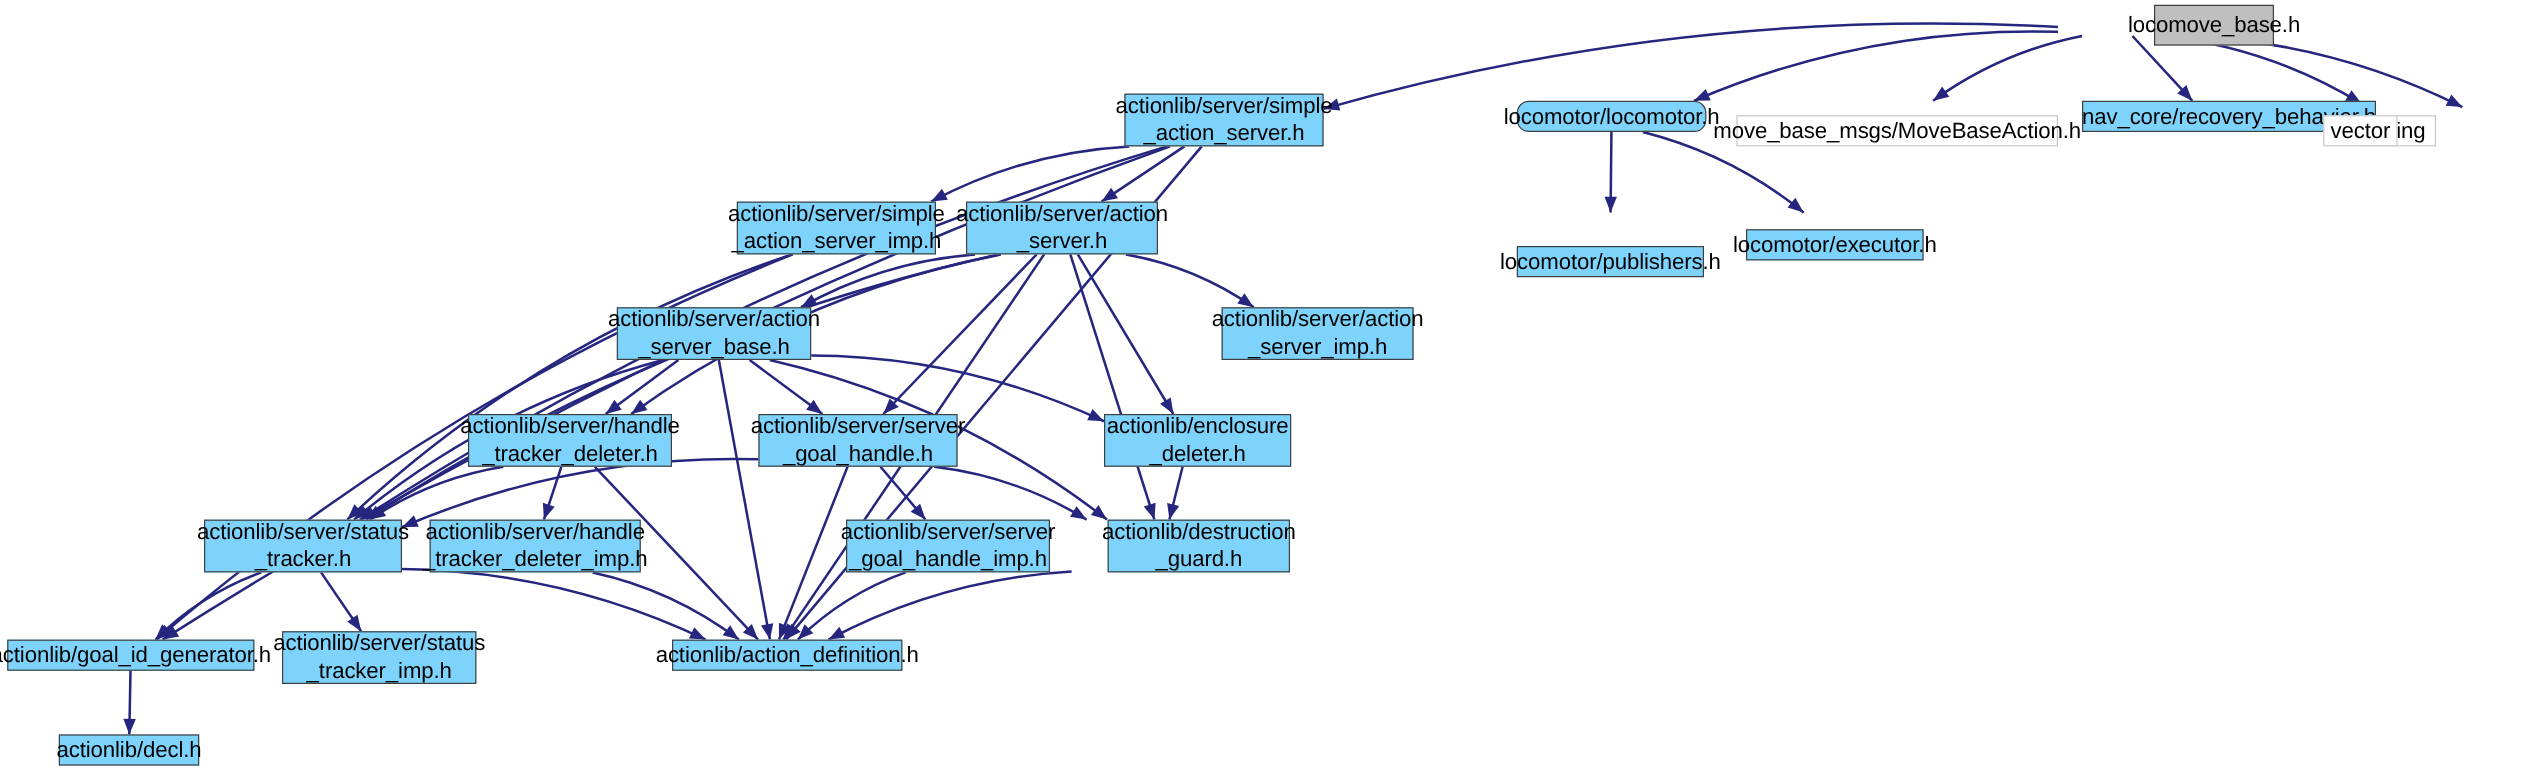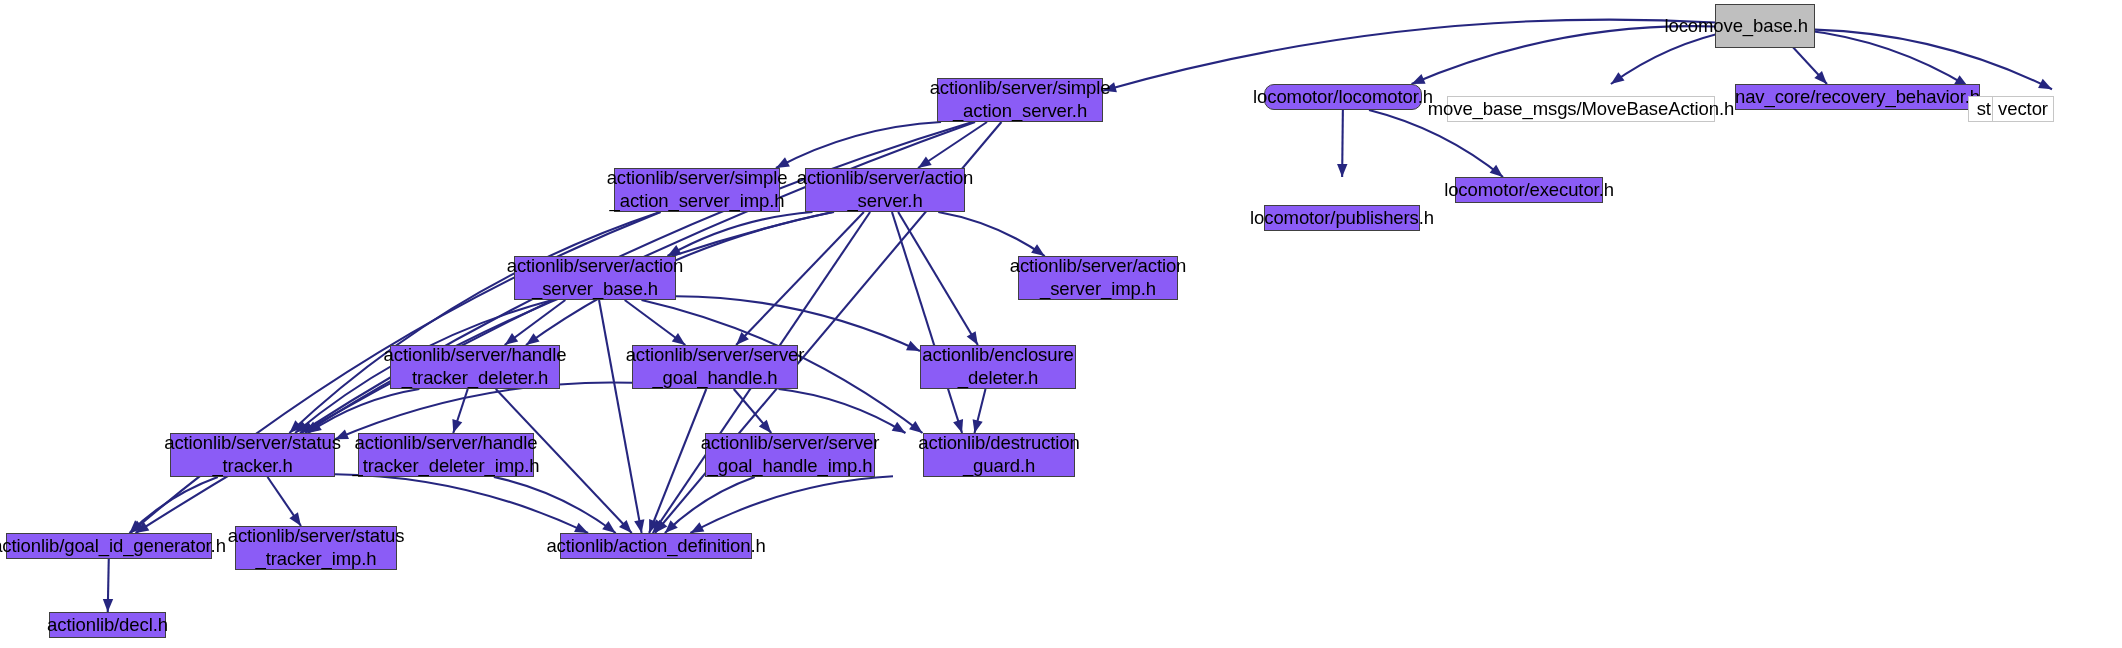--- a/index.html
+++ b/index.html
@@ -36,21 +36,21 @@
   .node {
     position: absolute;
     box-sizing: border-box;
     display: flex;
     align-items: center;
     justify-content: center;
     text-align: center;
     line-height: 1.22;
     white-space: pre;
     color: #000000;
-    background: #8b5cf6;
+    background: #7dd3fc;
     border: 1.6px solid #404040;
     font-size: 18.5px;
     letter-spacing: -0.1px;
     cursor: pointer;
   }
   .node.root {
     background: #bfbfbf;
     border-color: #404040;
   }
   .node.sys {
@@ -151,34 +151,34 @@
       <path class="edge-path" d="M493.86813186813185,477 Q560.9512087912087,491.5969230769231 615.7142857142857,533"></path>
       <polygon class="edge-head" points="615.7142857142857,533 602.2084161579943,529.3079155577856 608.4804384095329,521.0120288133679"></polygon>
       <path class="edge-path" d="M754.7032967032967,477 Q703.6202197802198,495.11692307692306 664.8571428571429,533"></path>
       <polygon class="edge-head" points="664.8571428571429,533 670.5199597382674,520.1948250706657 677.7889584809465,527.632678072637"></polygon>
       <path class="edge-path" d="M893,476.28 Q785.4750857142858,482.35714285714283 690.4285714285714,533"></path>
       <polygon class="edge-head" points="690.4285714285714,533 699.4563644720897,522.2977127321585 704.3468265758374,531.4761320084722"></polygon>
       <path class="edge-path" d="M108.75316455696202,559 Q108.25,585.5 107.74683544303798,612"></path>
       <polygon class="edge-head" points="107.74683544303798,612 102.7945635000618,598.9036263567807 113.19268930724101,599.1010591252714"></polygon>
     </svg>
   <div id="node-layer">
-      <div class="node root" style="left: 1715px; top: 4px; width: 100px; height: 44px; justify-content: flex-end;"><span class="node-label">locomove_base.h</span></div>
+      <div class="node root" style="left: 1795px; top: 4px; width: 100px; height: 34px;"><span class="node-label">locomove_base.h</span></div>
       <div class="node" style="left: 937px; top: 78px; width: 166px; height: 44px;"><span class="node-label">actionlib/server/simple
 _action_server.h</span></div>
       <div class="node" style="left: 1264px; top: 84px; width: 158px; height: 26px; border-radius: 10px;"><span class="node-label">locomotor/locomotor.h</span></div>
       <div class="node sys" style="left: 1447px; top: 84px; width: 268px; height: 26px;"><span class="node-label">move_base_msgs/MoveBaseAction.h</span></div>
       <div class="node" style="left: 1735px; top: 84px; width: 245px; height: 26px;"><span class="node-label">nav_core/recovery_behavior.h</span></div>
       <div class="node sys" style="left: 1968px; top: 84px; width: 62px; height: 26px;"><span class="node-label">string</span></div>
-      <div class="node sys" style="left: 1992px; top: 84px; width: 62px; height: 26px;"><span class="node-label">vector</span></div>
+      <div class="node sys" style="left: 1936px; top: 84px; width: 62px; height: 26px;"><span class="node-label">vector</span></div>
       <div class="node" style="left: 614px; top: 168px; width: 166px; height: 44px;"><span class="node-label">actionlib/server/simple
 _action_server_imp.h</span></div>
       <div class="node" style="left: 805px; top: 168px; width: 160px; height: 44px;"><span class="node-label">actionlib/server/action
 _server.h</span></div>
       <div class="node" style="left: 1264px; top: 177px; width: 156px; height: 26px; margin-top: 28px;"><span class="node-label">locomotor/publishers.h</span></div>
-      <div class="node" style="left: 1455px; top: 177px; width: 148px; height: 26px;"><span class="node-label">locomotor/executor.h</span></div>
+      <div class="node" style="left: 1455px; top: 191px; width: 148px; height: 26px;"><span class="node-label">locomotor/executor.h</span></div>
       <div class="node" style="left: 514px; top: 256px; width: 162px; height: 44px;"><span class="node-label">actionlib/server/action
 _server_base.h</span></div>
       <div class="node" style="left: 1018px; top: 256px; width: 160px; height: 44px;"><span class="node-label">actionlib/server/action
 _server_imp.h</span></div>
       <div class="node" style="left: 390px; top: 345px; width: 170px; height: 44px;"><span class="node-label">actionlib/server/handle
 _tracker_deleter.h</span></div>
       <div class="node" style="left: 632px; top: 345px; width: 166px; height: 44px;"><span class="node-label">actionlib/server/server
 _goal_handle.h</span></div>
       <div class="node" style="left: 920px; top: 345px; width: 156px; height: 44px;"><span class="node-label">actionlib/enclosure
 _deleter.h</span></div>

